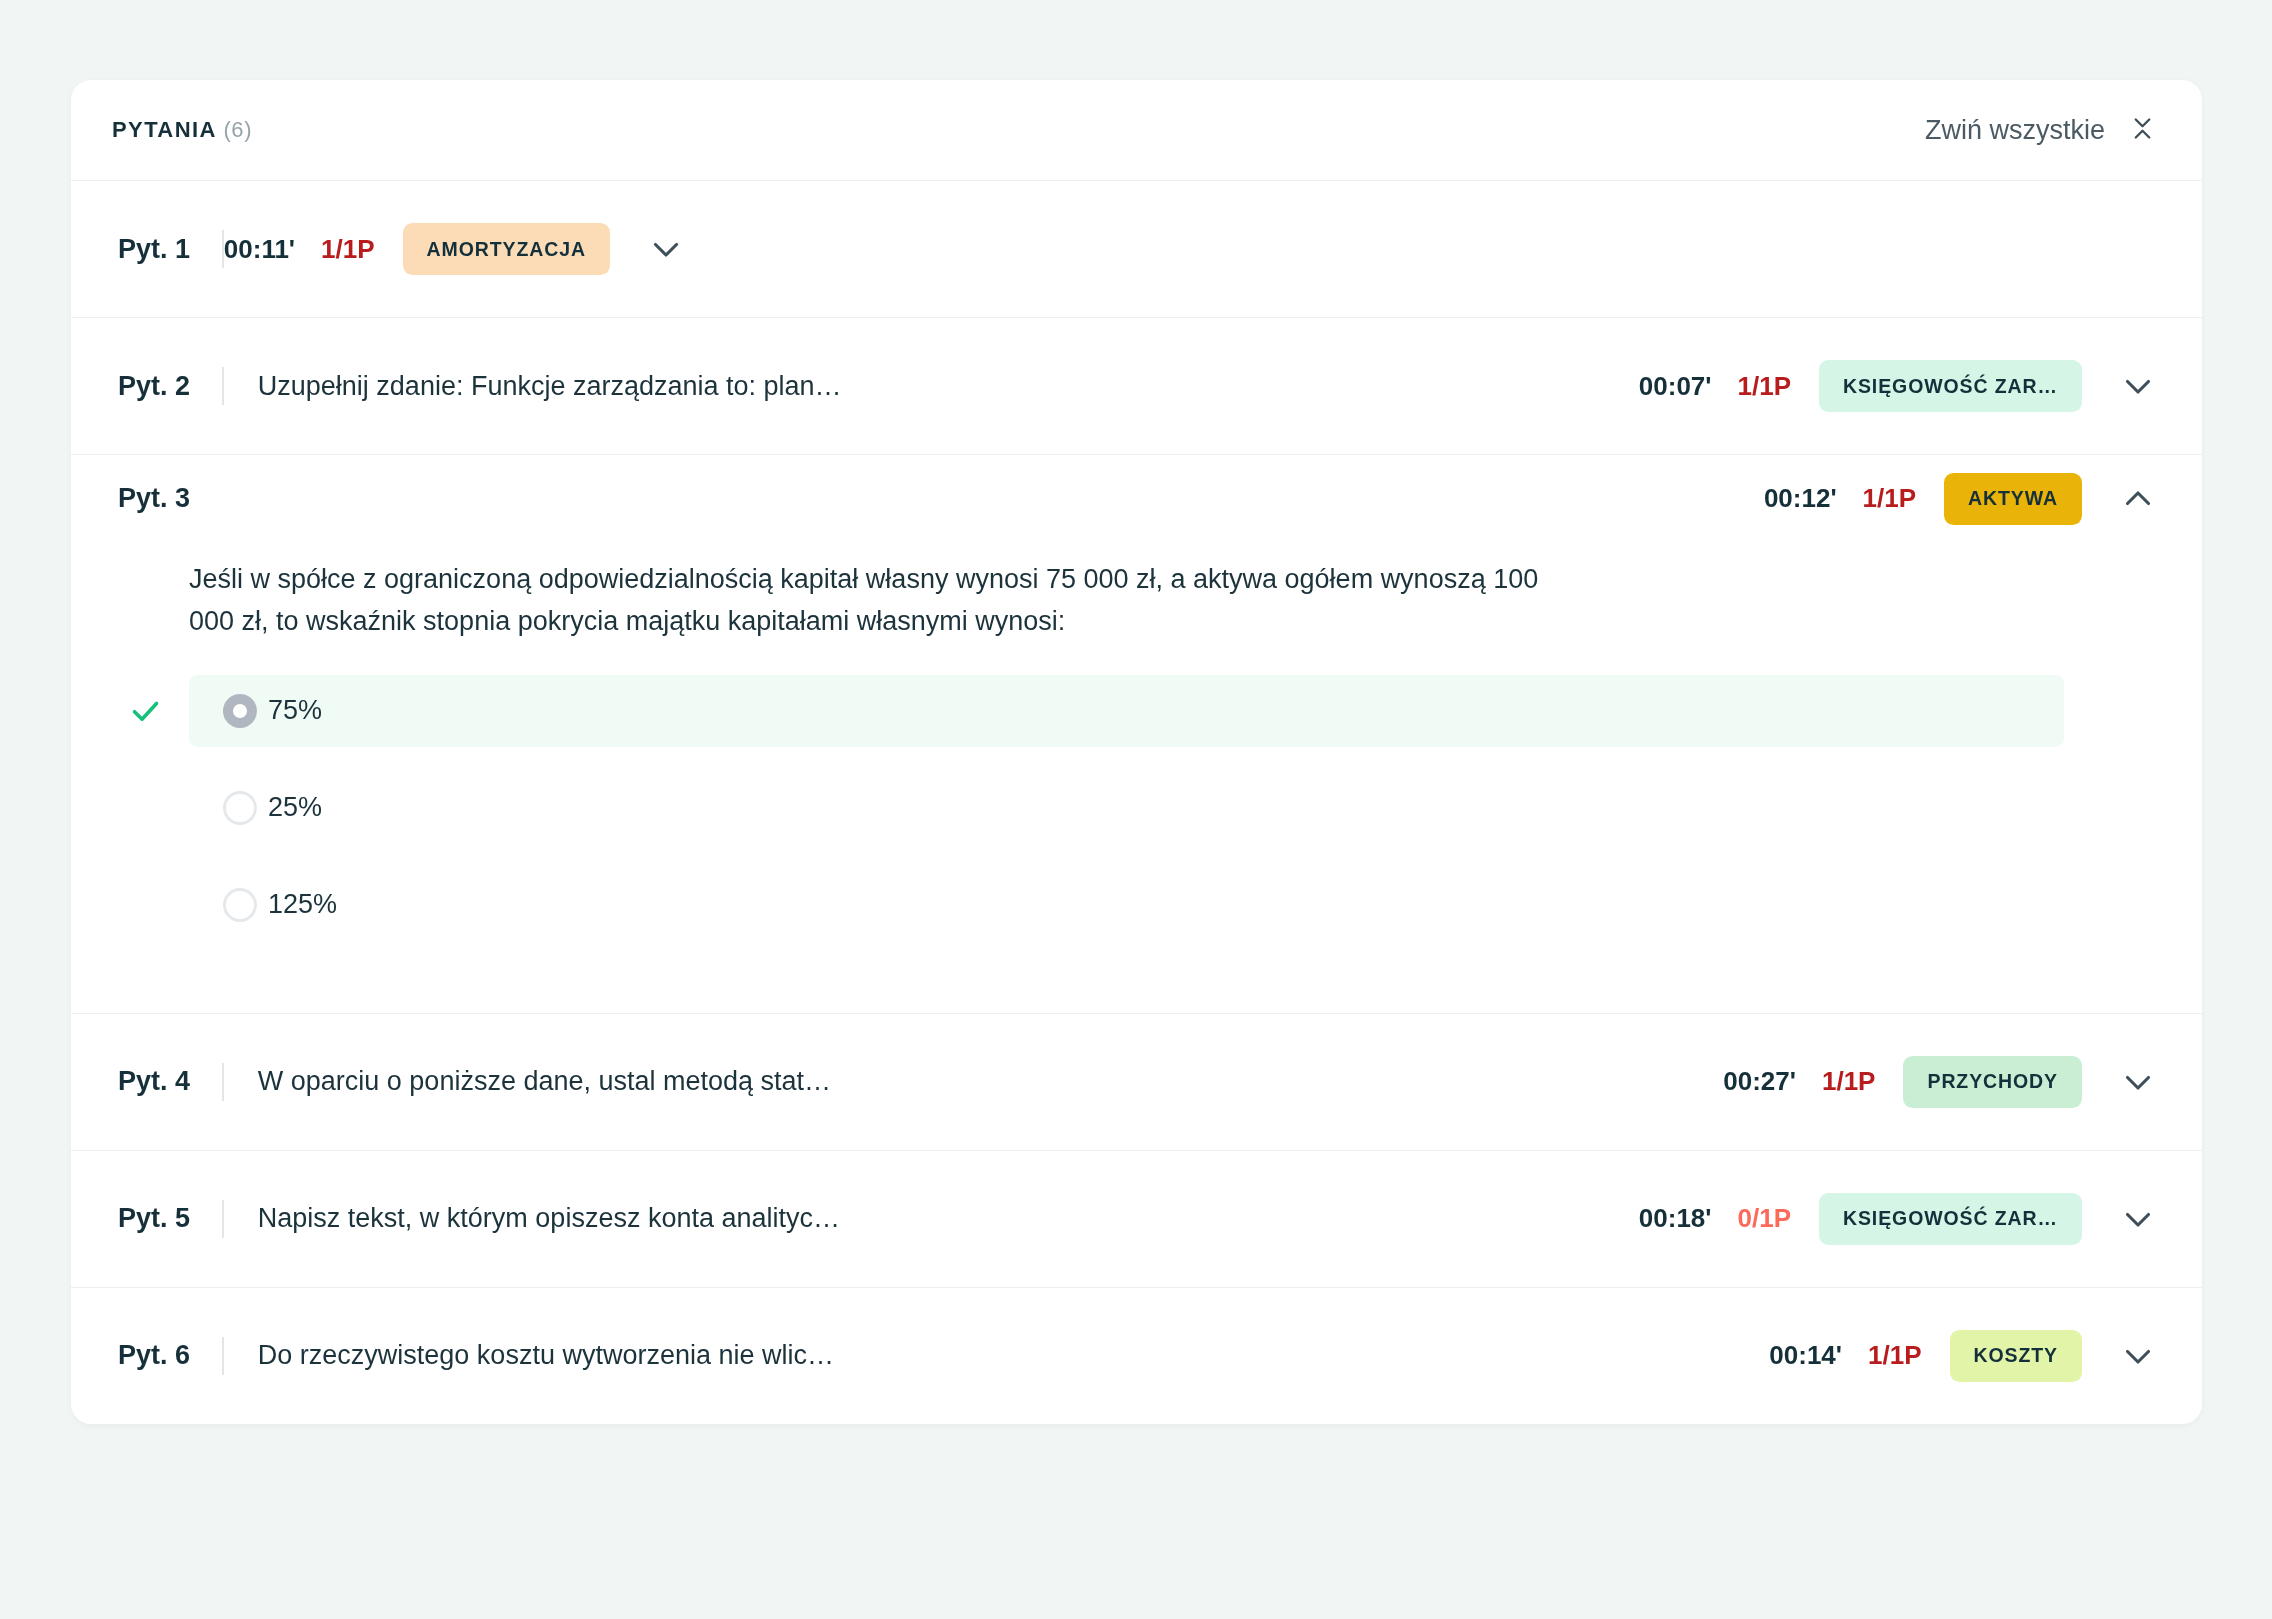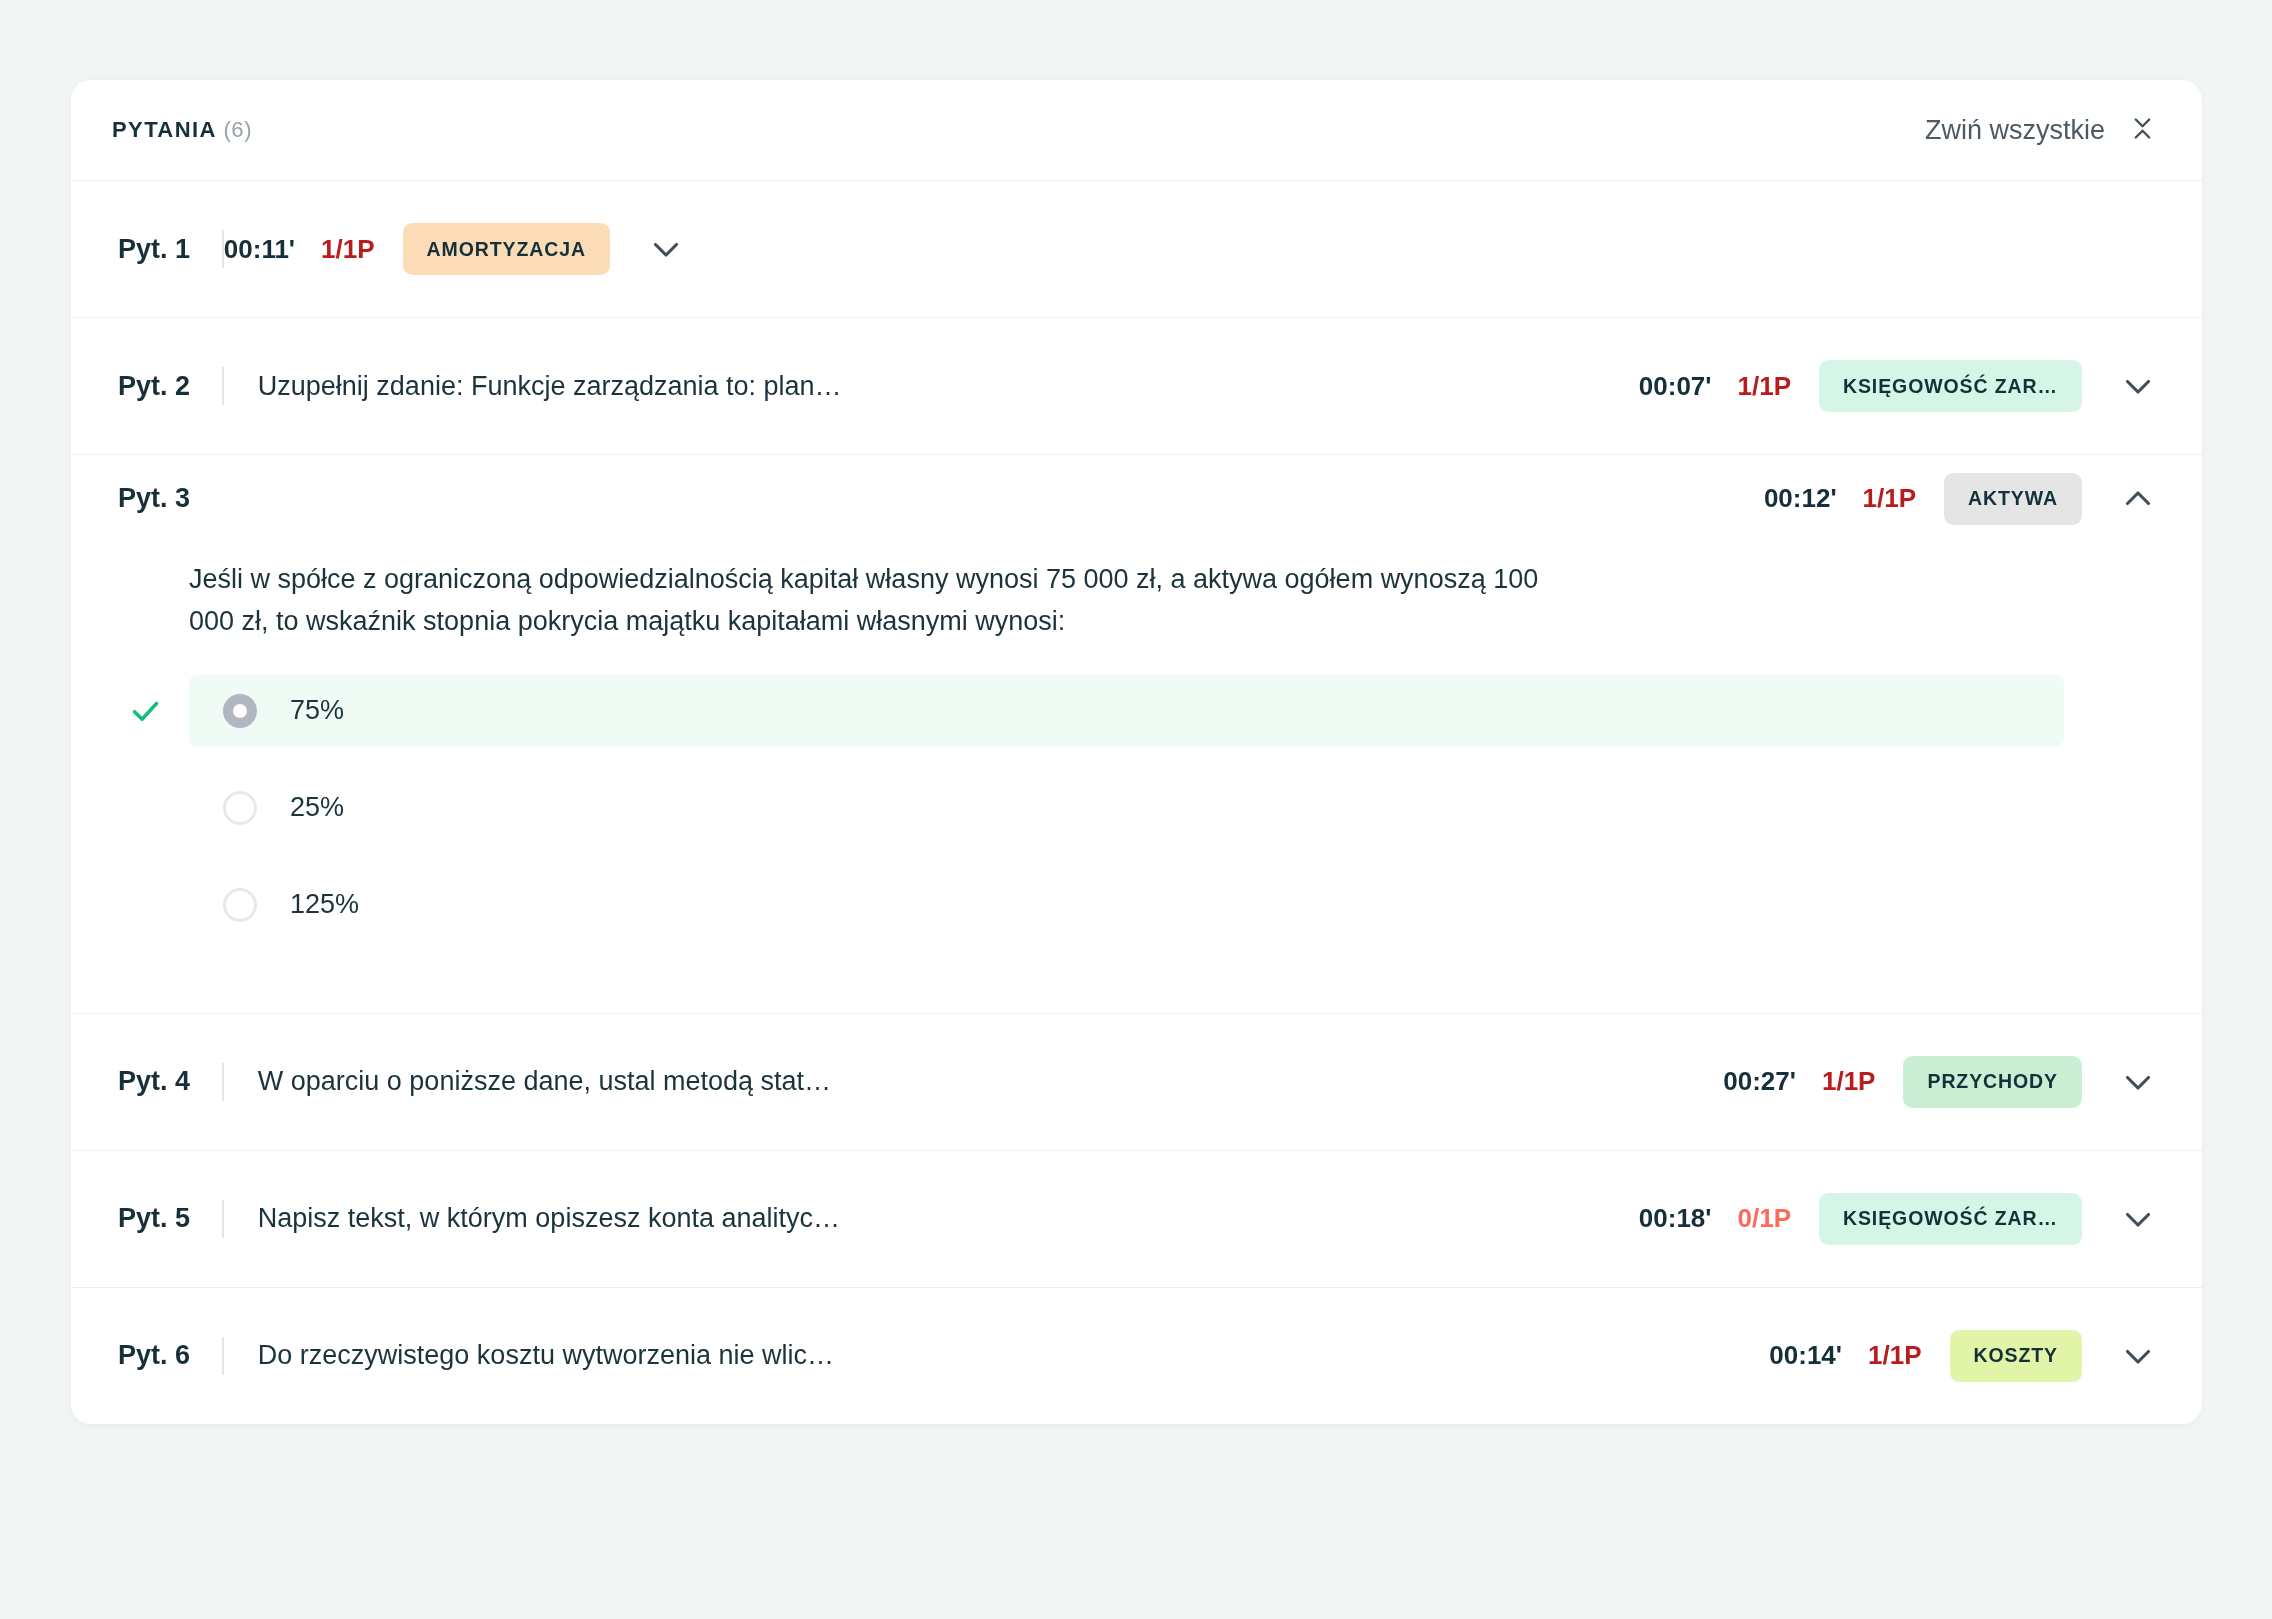--- a/index.html
+++ b/index.html
@@ -196,21 +196,21 @@
   }
   .radio.empty { border: 3px solid #e6e9ec; background: #ffffff; }
   .radio.filled {
     border: 10px solid #b0b7c0;
     background: #ffffff;
   }
 
   .answer-label {
     font-size: 27px;
     color: #1c333c;
-    margin-left: 33px;
+    margin-left: 11px;
   }
 </style>
 </head>
 <body>
 
 <div class="page">
   <div class="card">
 
     <div class="card-header">
       <div class="card-header-title">
@@ -262,21 +262,21 @@
             </div>
           </div>
         </div>
         <div class="q-row">
           <div class="q-head expanded">
             <div class="q-num">Pyt. 3</div>
             <div class="q-spacer"></div>
             <div class="q-meta">
               <span class="q-time">00:12'</span>
               <span class="q-score ok">1/1P</span>
-              <span class="q-tag" style="background:#e5e5e5">AKTYWA</span>
+              <span class="q-tag" style="background:#eab308">AKTYWA</span>
               <span class="q-chevron">
                 <svg width="36" height="36" viewBox="0 0 24 24" fill="none" stroke="#3f4f59" stroke-width="2.1" stroke-linecap="round" stroke-linejoin="round">
                   <polyline points="5,15 12,8 19,15"></polyline>
                 </svg>
               </span>
             </div>
           </div>
           <div class="q-body">
             <p class="q-text">Jeśli w spółce z ograniczoną odpowiedzialnością kapitał własny wynosi 75 000 zł, a aktywa ogółem wynoszą 100 000 zł, to wskaźnik stopnia pokrycia majątku kapitałami własnymi wynosi:</p>
             <div class="answers">

